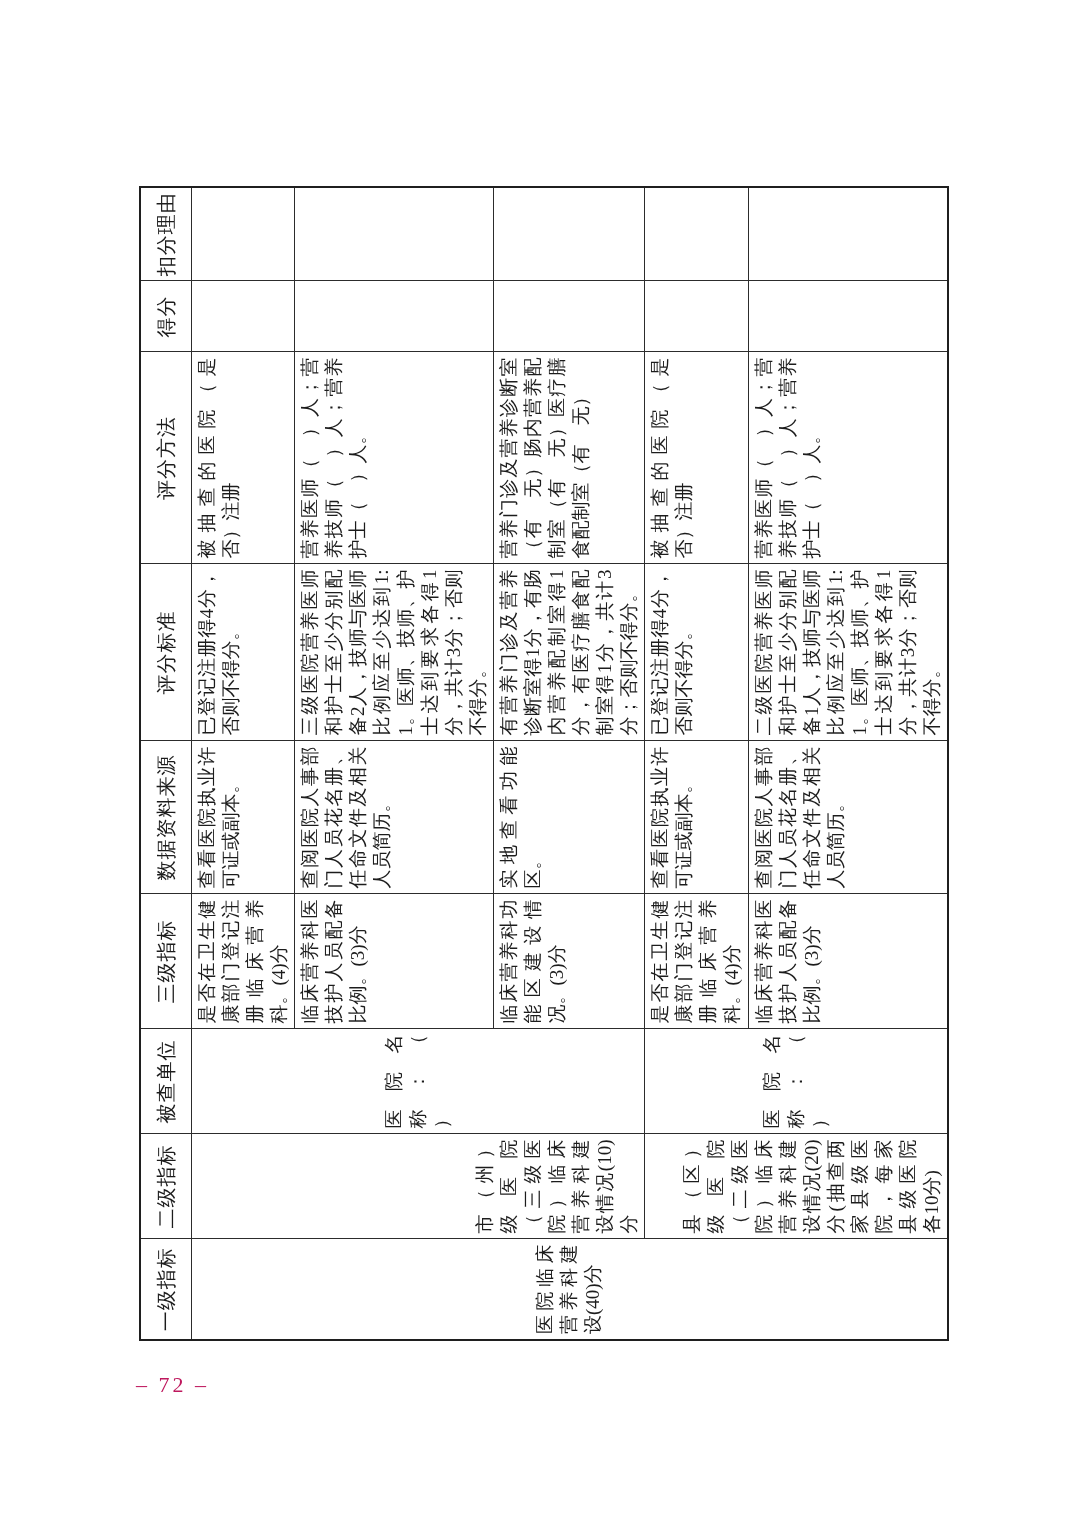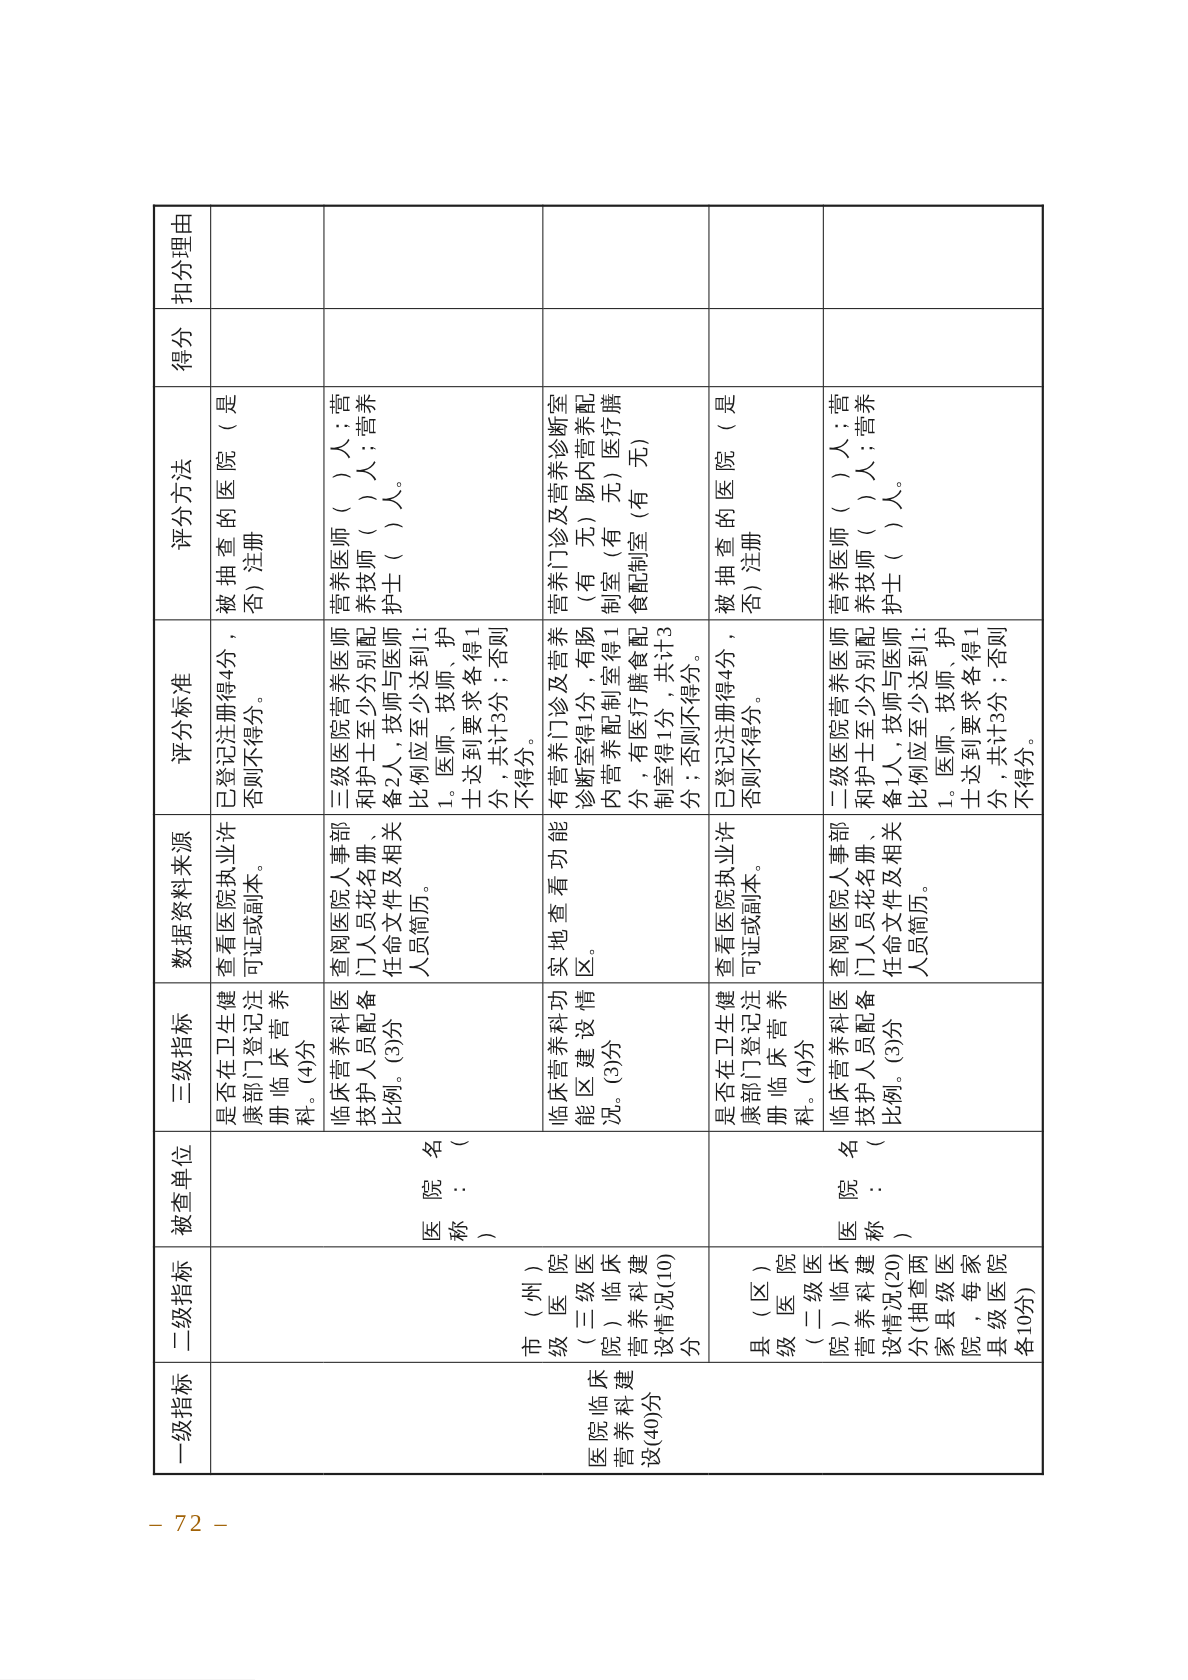--- a/index.html
+++ b/index.html
@@ -32,21 +32,21 @@
   }
   .sheet th {
     text-align:center; vertical-align:middle;
     font-size:20px; letter-spacing:1px; padding:2px;
   }
   .sheet td.v-mid  { vertical-align:middle; }
   .sheet td.v-bot  { vertical-align:bottom; }
   .sheet td.blank  { padding:0; }
   .page-number {
     position:absolute; left:136px; top:1372px;
-    font-size:22px; letter-spacing:3px; color:#a16207;
+    font-size:22px; letter-spacing:3px; color:#be185d;
   }
 </style>
 </head>
 <body>
 
 <div class="page">
 
   <div class="rot-wrap">
     <table class="sheet">
       <colgroup>

